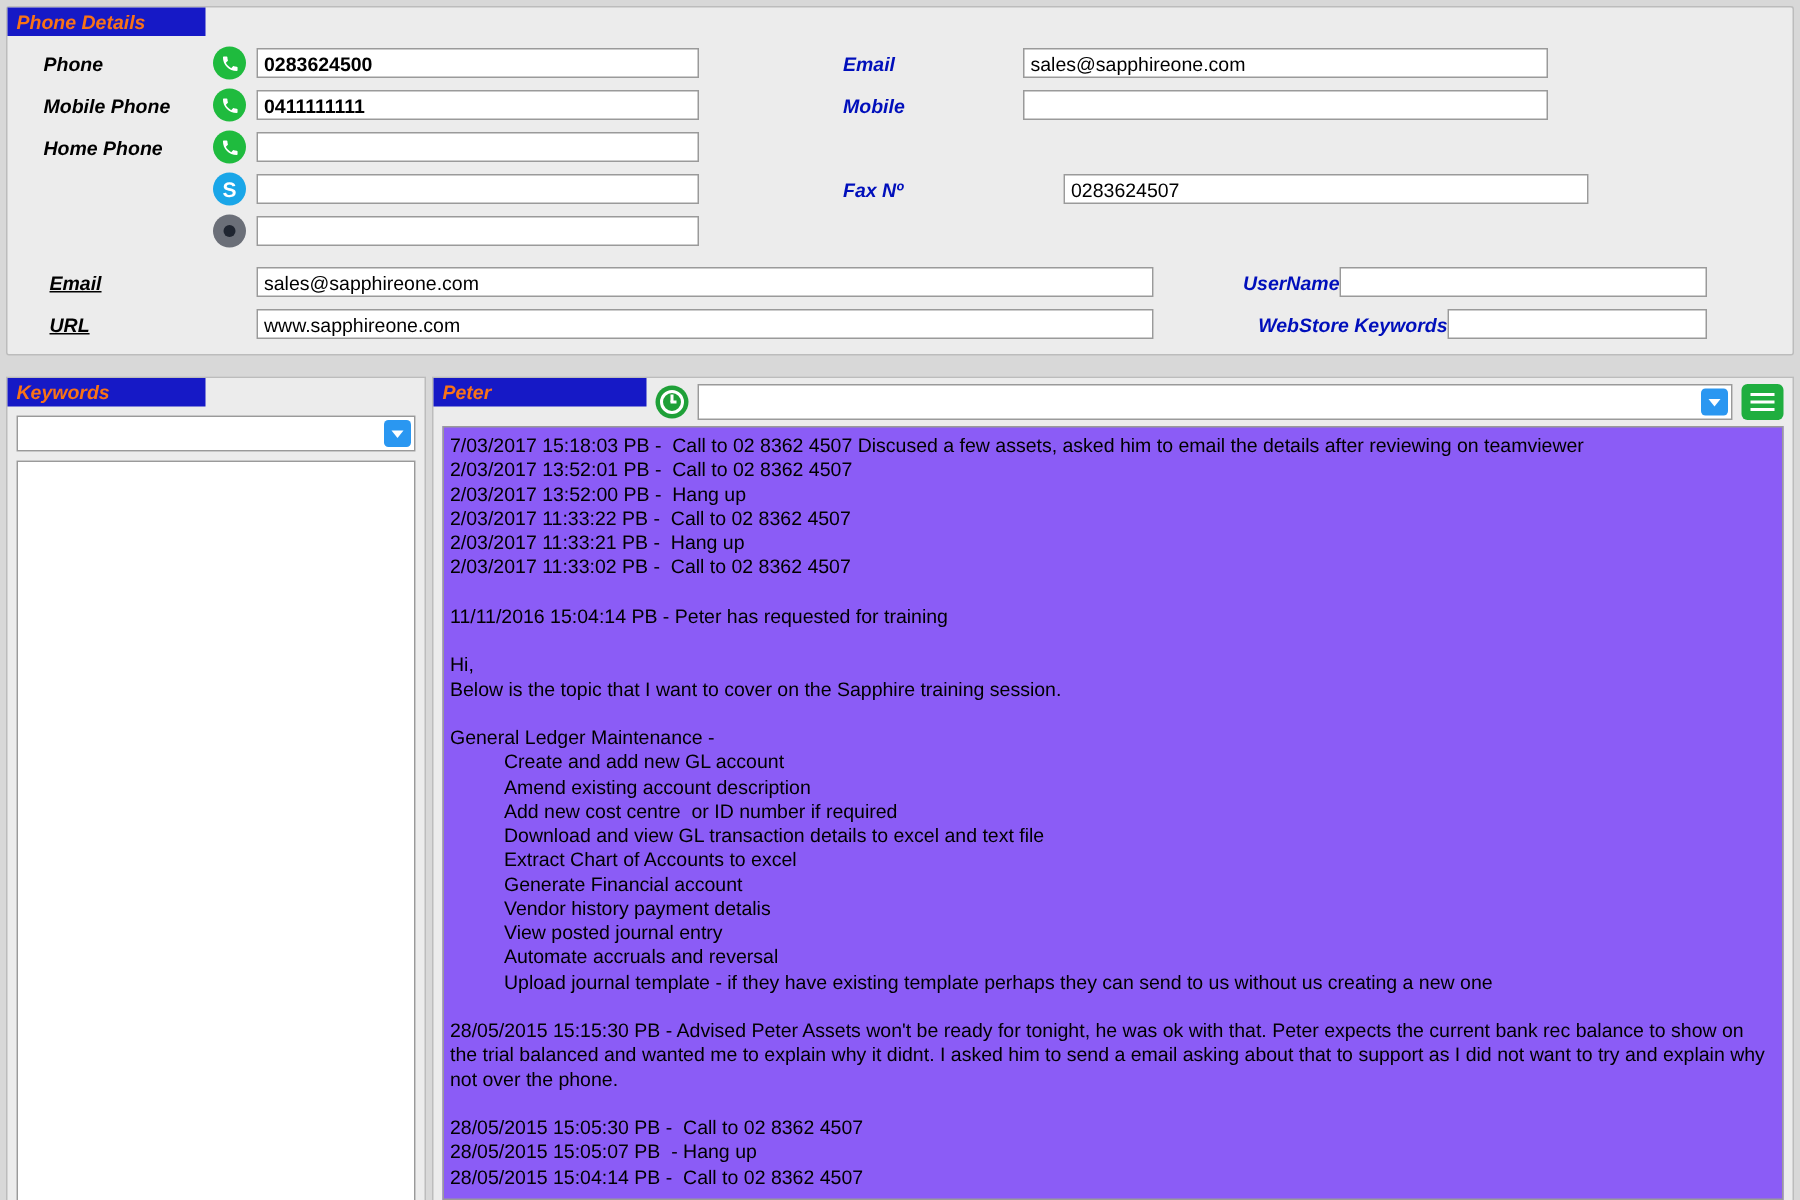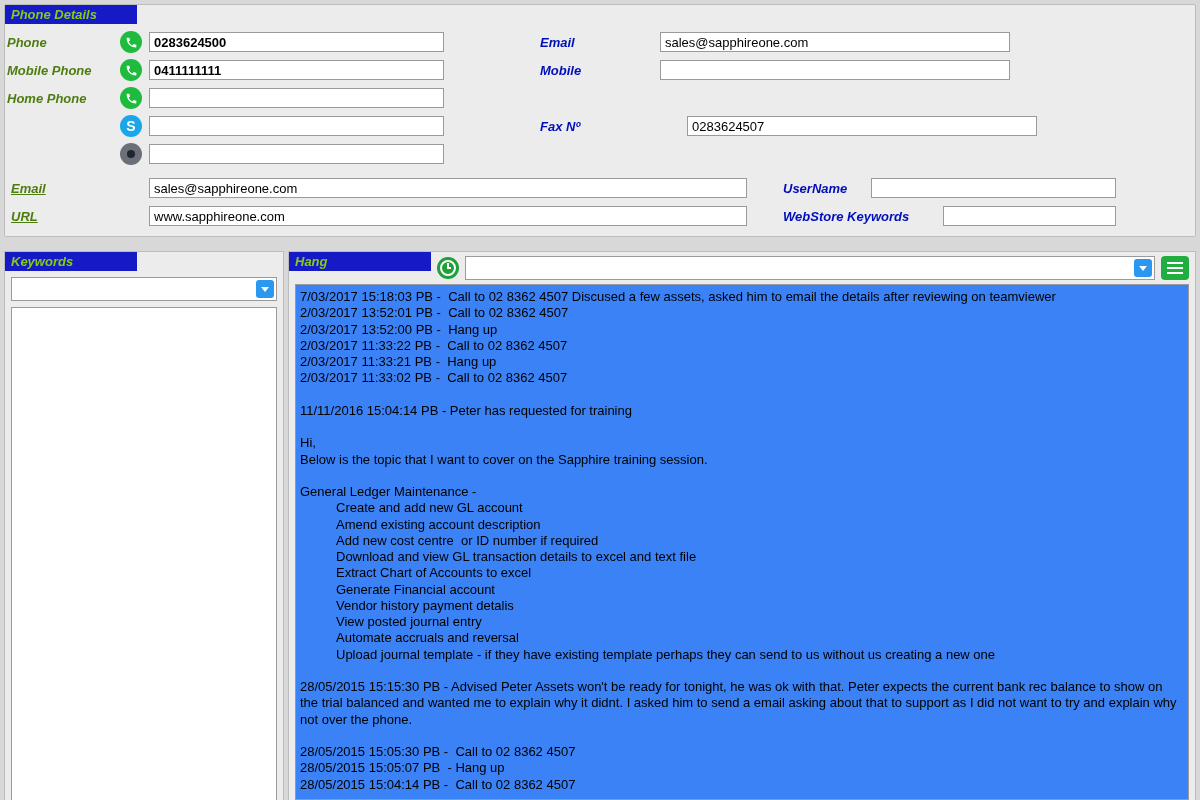--- a/index.html
+++ b/index.html
@@ -16,58 +16,59 @@
   .panel {
     background: #ececec;
     border: 1px solid #bcbcbc;
     border-radius: 2px;
     margin: 4px;
     padding: 0;
     position: relative;
   }
   .section-title {
     background: #1619c6;
-    color: #84cc16;
+    color: #f97316;
     font-weight: bold;
     font-style: italic;
     font-size: 13px;
     padding: 2px 6px;
     display: inline-block;
     min-width: 120px;
   }
   .phone-details {
     padding-bottom: 6px;
   }
   .row {
     display: flex;
     align-items: center;
     height: 28px;
   }
   .lbl {
-    color: #4d7c0f;
+    color: #000000;
     font-weight: bold;
     font-style: italic;
-    padding-left: 2px;
+    padding-left: 24px;
     width: 106px;
     display: inline-block;
   }
   .lbl-mid {
     color: #000fbb;
     font-weight: bold;
     font-style: italic;
     width: 120px;
     display: inline-block;
     padding-left: 40px;
   }
   .lbl-right {
     color: #000fbb;
     font-weight: bold;
     font-style: italic;
     width: 160px;
     display: inline-block;
+    text-align: right;
   }
   .lbl.link { text-decoration: underline; cursor: pointer; }
   .iconcell {
     width: 36px;
     display:flex;
     justify-content:center;
     align-items:center;
   }
   input[type=text] {
     font-family: inherit;
@@ -145,21 +146,21 @@
   }
   .keywords-list {
     margin:0 6px 6px 6px;
     height: calc(100% - 58px);
     background:#fff;
     border:1px solid #9a9a9a;
   }
   .notes-body {
     margin:0 6px 6px 6px;
     flex:1;
-    background:#3b82f6;
+    background:#8b5cf6;
     border:1px solid #9a9a9a;
     padding:4px;
     font-family: Verdana, Geneva, sans-serif;
     font-size:13px;
     line-height:1.25;
     white-space: pre-wrap;
     overflow:hidden;
   }
   .notes-body .indent { padding-left: 36px; display:block; }
   .clock-icon {
@@ -296,21 +297,21 @@
   <div class="keywords-panel">
     <div class="section-title" style="min-width:120px;">Keywords</div>
     <div class="keywords-combo">
       <div class="dropdown-btn"></div>
     </div>
     <div class="keywords-list"></div>
   </div>
 
   <div class="notes-panel">
     <div style="display:flex;align-items:flex-start;">
-      <div class="section-title" style="min-width:130px;">Hang</div>
+      <div class="section-title" style="min-width:130px;">Peter</div>
       <div class="notes-header" style="flex:1;">
         <div class="clock-icon">
             <span class="clock-glyph"></span>
           </div>
         <div class="notes-combo">
           <div class="dropdown-btn"></div>
         </div>
         <div class="menu-btn">
             <div></div>
             <div></div>

